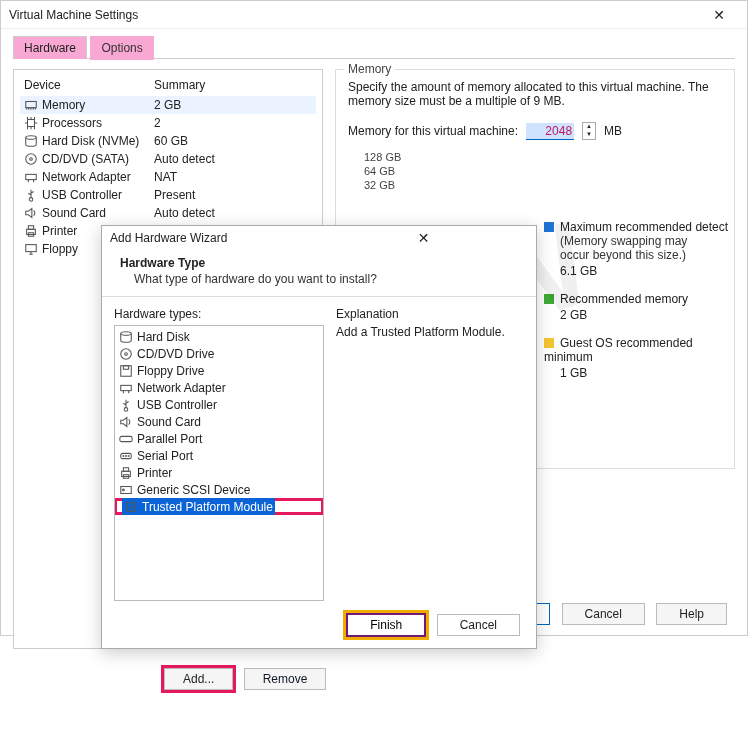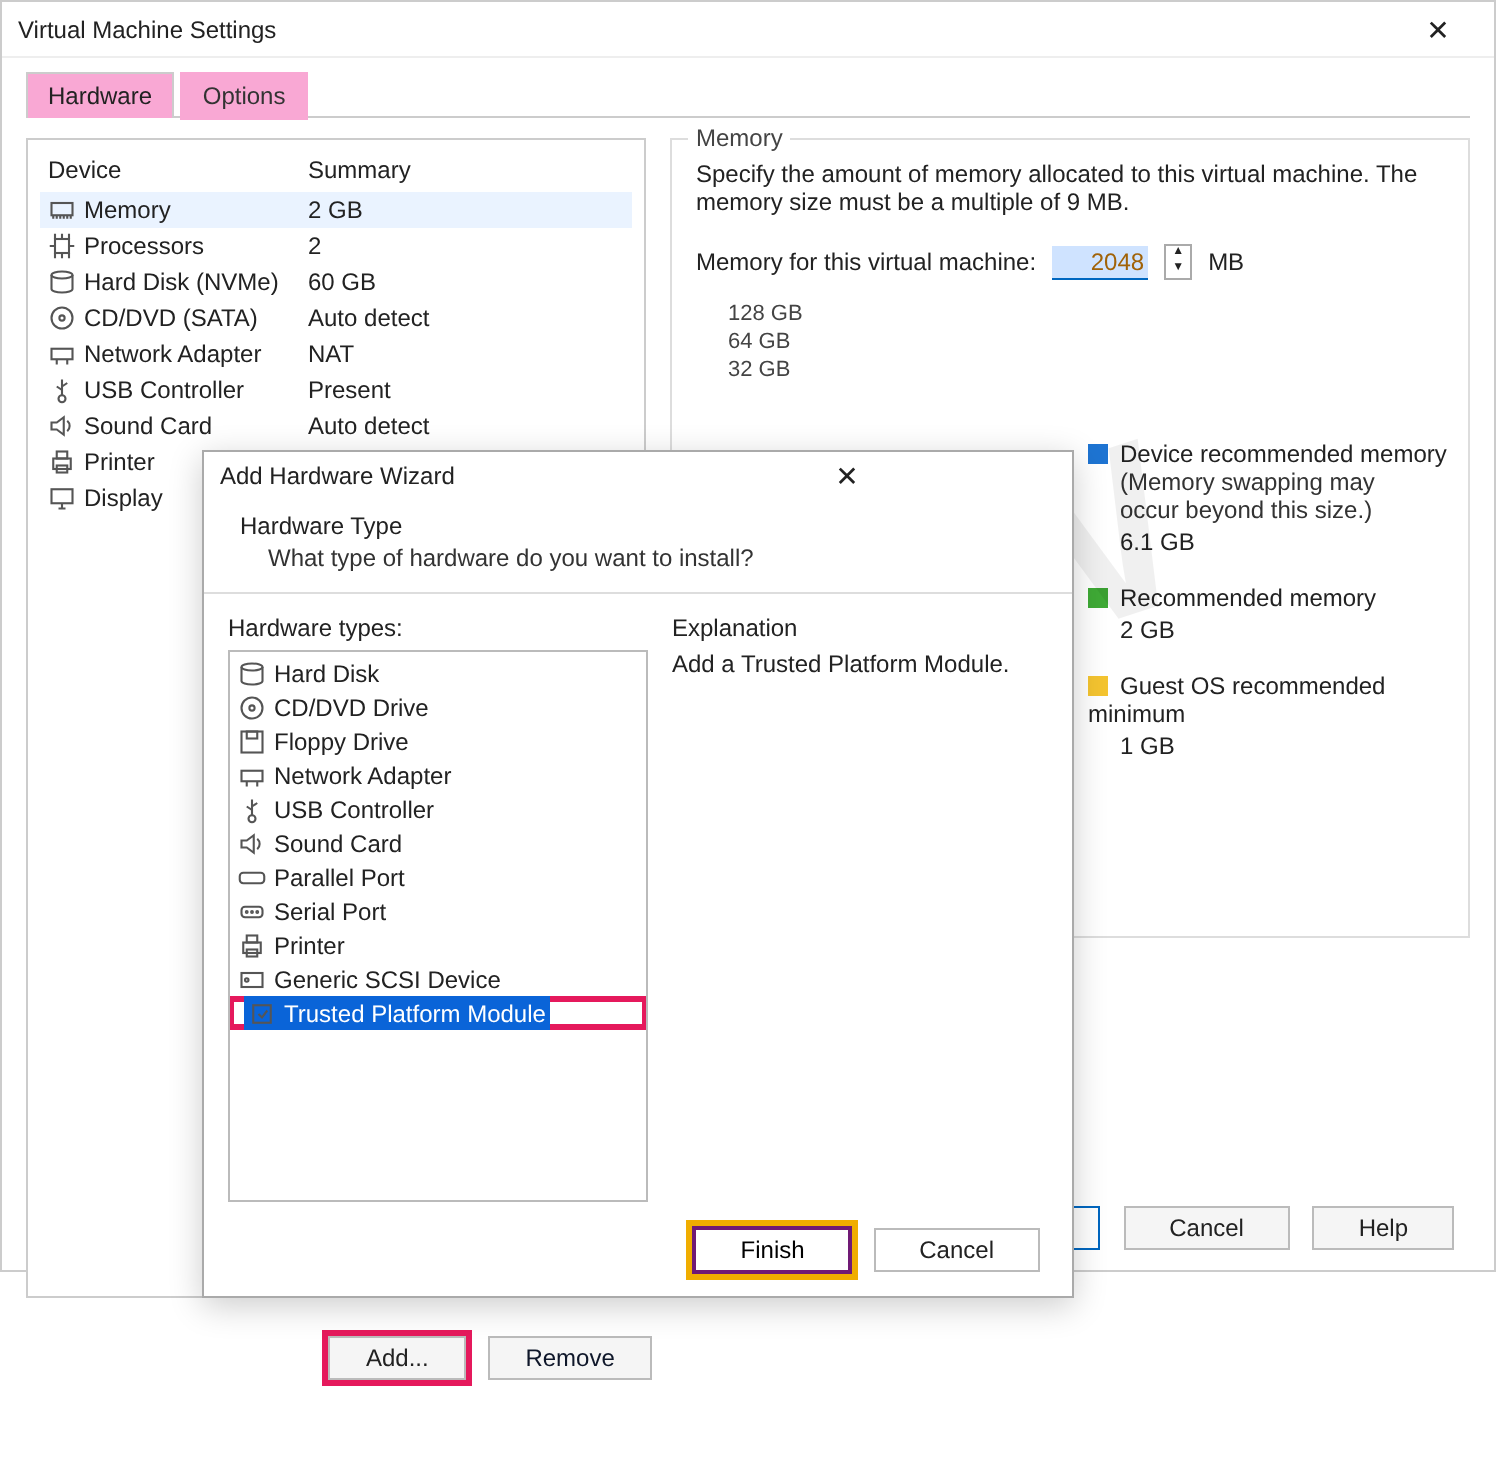--- a/index.html
+++ b/index.html
@@ -25,41 +25,41 @@
 .btn { display: inline-block; border: 1px solid #bbb; background: #f5f5f5; padding: 3px 18px; margin: 0 4px; font-size: 12px; }
 .btn.disabled { color: #0f172a; }
 .add-hl { border: 3px solid #e5195c; display:inline-block; padding:0; }
 .add-hl .btn { margin: 0; }
 
 .right-panel { flex: 1; }
 .groupbox { border: 1px solid #ddd; padding: 10px 12px; position: relative; height: 400px; }
 .group-legend { position: absolute; top: -8px; left: 8px; background: #fff; padding: 0 4px; color: #444; }
 .mem-desc { margin-bottom: 14px; }
 .mem-row { display: flex; align-items: center; gap: 8px; margin-bottom: 10px; }
-.mem-input { width: 48px; border: none; border-bottom: 1px solid #0067c0; background: #cfe3ff; text-align: right; padding: 1px 2px; color:#a16207;}
+.mem-input { width: 48px; border: none; border-bottom: 1px solid #0067c0; background: #cfe3ff; text-align: right; padding: 1px 2px; color:#be185d;}
 .spin { width: 14px; height: 18px; border: 1px solid #aaa; display:flex; flex-direction:column; }
 .spin div { flex:1; font-size:6px; text-align:center; line-height:7px; }
 .mem-scale { margin-left: 16px; }
 .mem-scale div { font-size: 11px; color:#444; padding:1px 0;}
 .mem-legend { position:absolute; right: -10px; top: 150px; width: 200px;}
 .legend-item { margin-bottom: 14px; font-size:12px;}
 .legend-item .sq { width:10px; height:10px; display:inline-block; margin-right:6px; position:relative; top:1px;}
 .legend-sub { margin-left: 16px; color:#333; font-size:12px;}
 .legend-val { margin-left:16px; margin-top:2px;}
 
 .footer { position:absolute; bottom:10px; right:16px; }
 .footer .btn { padding:3px 22px; }
 .footer .ok { border:1px solid #0067c0; color:#0067c0; background:#fff;}
 
 
 .wizard { position:absolute; left:100px; top:224px; width:436px; height:424px; background:#fff; border:1px solid #aaa; box-shadow:0 4px 16px rgba(0,0,0,.2); }
 .wiz-title { display:flex; align-items:center; padding:4px 8px; }
 .wiz-title span { flex:1; }
 .wiz-head { padding:6px 18px 10px; background:#fff; border-bottom:1px solid #ddd;}
-.wiz-head h3 { margin:0; font-size:12px; font-weight:normal; }
+.wiz-head h3 { margin:0; font-size:12px; font-weight:bold; }
 .wiz-head p { margin:2px 0 0 14px; font-size:12px; color:#333;}
 .wiz-body { display:flex; padding:10px 12px; gap:12px; }
 .wiz-left { width:210px; }
 .wiz-left .lbl, .wiz-right .lbl { margin-bottom:4px; }
 .hw-list { border:1px solid #bbb; height:276px; padding:2px; overflow:hidden;}
 .hw-item { display:flex; align-items:center; gap:4px; padding:1px 2px; height:17px;}
 .hw-item.sel { background:#0a64d8; color:#fff; }
 .hw-item.sel-wrap { border:3px solid #e5195c; margin:0 -3px; padding-left:5px;}
 .wiz-right { flex:1; }
 .wiz-foot { position:absolute; bottom:8px; right:12px; }
@@ -189,21 +189,21 @@
             <span></span>
           </div>
           <div class="dev-row">
             <span class="c1">
               <span class="icon">
                 <svg width="14" height="14" viewBox="0 0 16 16" fill="none" stroke="#555" stroke-width="1.2">
                   <rect x="2" y="3" width="12" height="8"></rect>
                   <path d="M6 14h4M8 11v3"></path>
                 </svg>
               </span>
-              <span>Display</span>
+              <span>Floppy</span>
             </span>
             <span></span>
           </div>
         </div>
     </div>
 
     <div class="right-panel">
       <div class="groupbox">
         <span class="group-legend">Memory</span>
         <div class="mem-desc">Specify the amount of memory allocated to this virtual machine. The memory size must be a multiple of 9 MB.</div>
@@ -216,21 +216,21 @@
             </span>
           <span>MB</span>
         </div>
         <div class="mem-scale">
           <div>128 GB</div>
           <div>64 GB</div>
           <div>32 GB</div>
         </div>
         <div class="mem-legend">
           <div class="legend-item">
-            <span class="sq" style="background:#1e74d2"></span><span>Device recommended memory</span>
+            <span class="sq" style="background:#1e74d2"></span><span>Maximum recommended detect</span>
             <div class="legend-sub">(Memory swapping may</div>
             <div class="legend-sub">occur beyond this size.)</div>
             <div class="legend-val">6.1 GB</div>
           </div>
           <div class="legend-item">
             <span class="sq" style="background:#3faa36"></span><span>Recommended memory</span>
             <div class="legend-val">2 GB</div>
           </div>
           <div class="legend-item">
             <span class="sq" style="background:#f4c430"></span><span>Guest OS recommended minimum</span>

